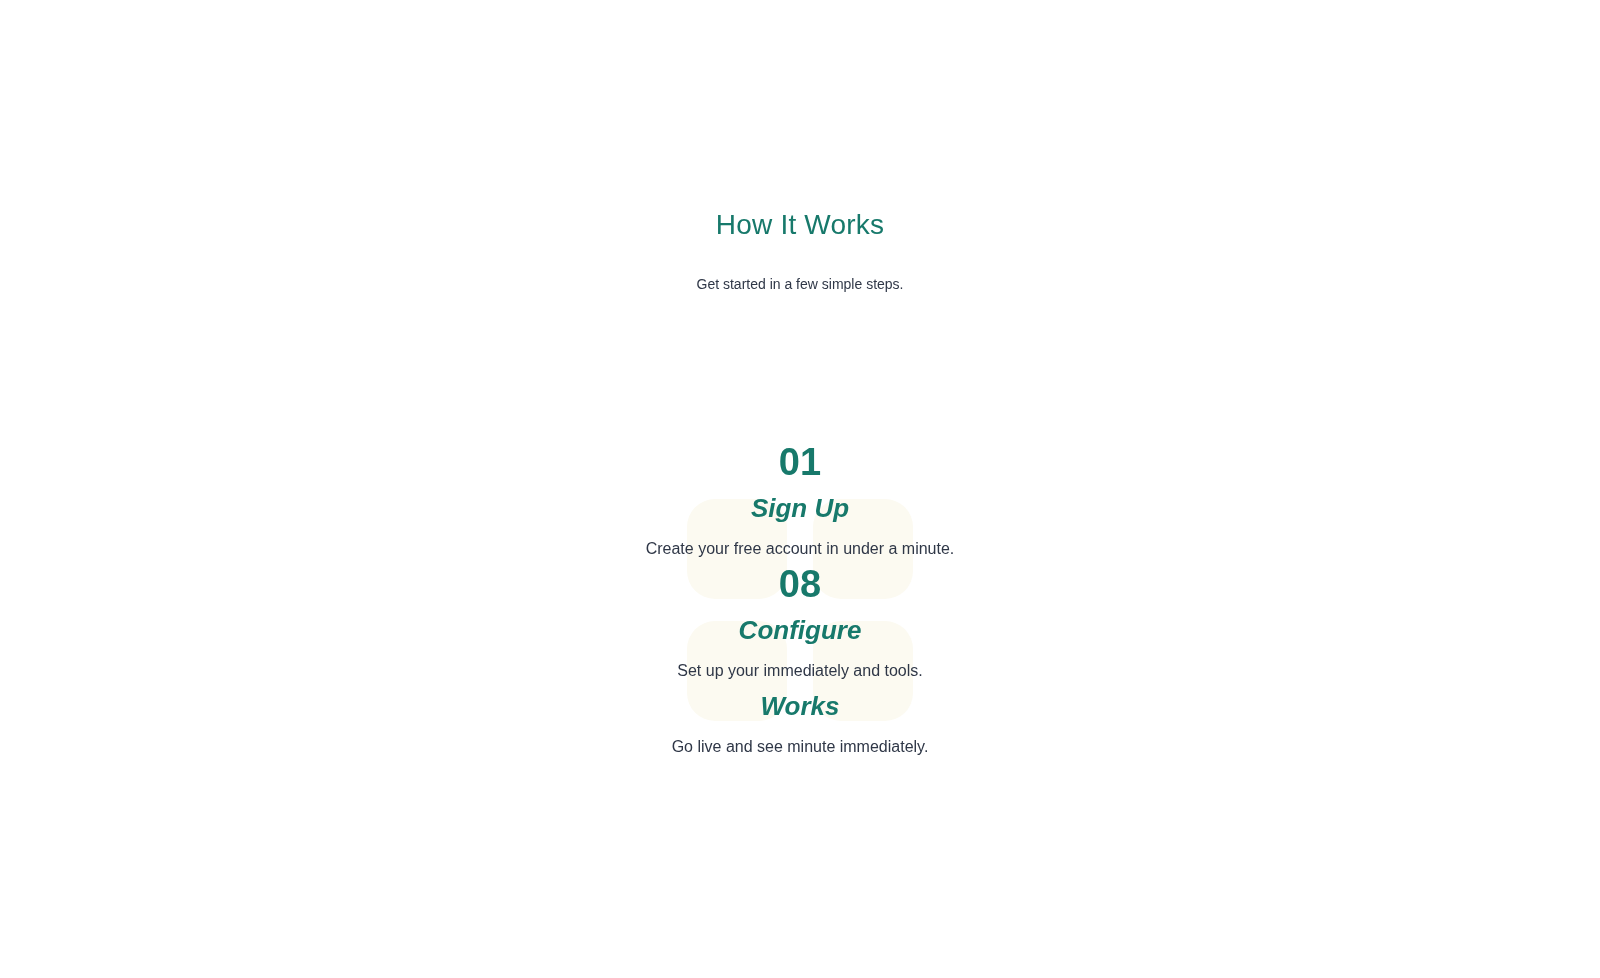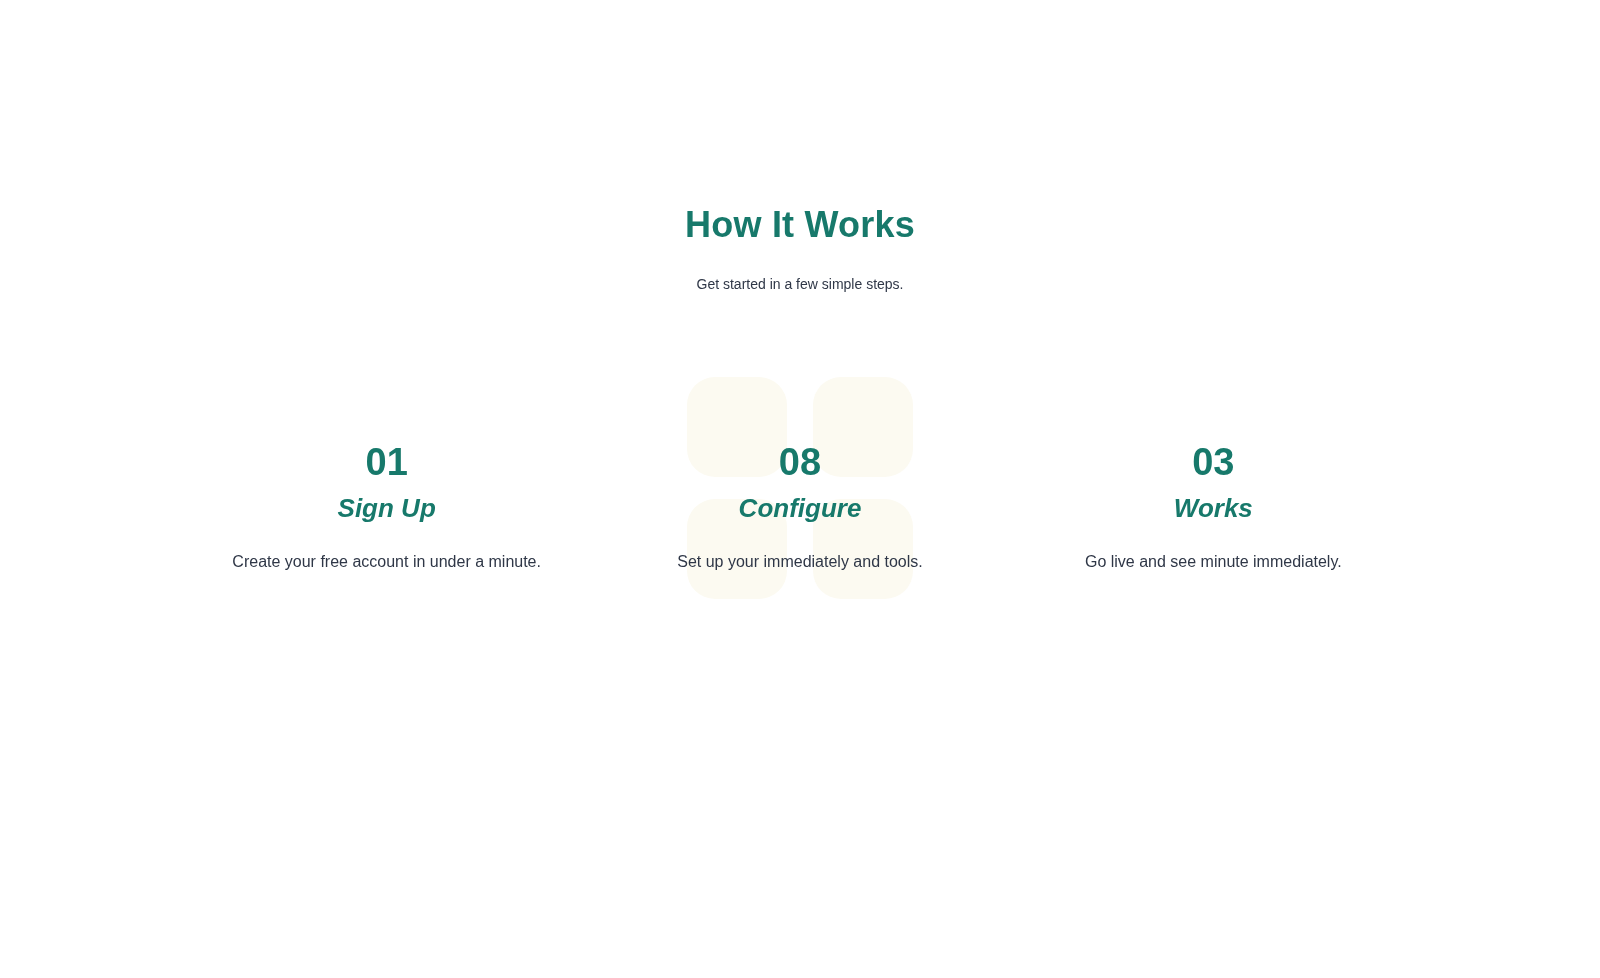--- a/index.html
+++ b/index.html
@@ -11,37 +11,37 @@
     overflow: hidden;
   }
   .section {
     width: 1600px;
     height: 978px;
     padding-top: 202px;
     text-align: center;
     position: relative;
   }
   .section-title {
-    font-size: 36px;
+    font-size: 28px;
     line-height: 45px;
-    font-weight: 700;
+    font-weight: 400;
     color: var(--accent, #17796B);
     letter-spacing: 0.2px;
   }
   .section-subtitle {
     margin-top: 25px;
     font-size: 14px;
     line-height: 24px;
     color: var(--text, #2F3747);
   }
   .steps-row {
     width: 1240px;
     margin: 143px auto 0;
     display: grid;
-    grid-template-columns: repeat(3, 1fr);
+    grid-template-columns: repeat(1, 1fr);
   }
   .step {
     position: relative;
   }
   .decor-grid {
     position: absolute;
     top: -62px;
     left: 50%;
     transform: translateX(-50%);
     display: grid;
@@ -71,21 +71,21 @@
     margin-top: 6px;
     font-size: 26px;
     line-height: 34px;
     font-weight: 700;
     color: var(--accent, #17796B);
     font-style: italic;
   }
   .step-description {
     position: relative;
     z-index: 1;
-    margin-top: 25px;
+    margin-top: 12px;
     font-size: 16px;
     line-height: 24px;
     color: var(--text, #2F3747);
   }
 </style>
 </head>
 <body>
 
 <div class="section">
 
@@ -107,19 +107,18 @@
         <div class="decor-square"></div>
         <div class="decor-square"></div>
         <div class="decor-square"></div>
       </div>
       <div class="step-number">08</div>
       <div class="step-title">Configure</div>
       <div class="step-description">Set up your immediately and tools.</div>
     </div>
 
     <div class="step">
-      <div class="step-number">03</div>
       <div class="step-title">Works</div>
       <div class="step-description">Go live and see minute immediately.</div>
     </div>
 
   </div>
 </div>
 
 </body></html>

